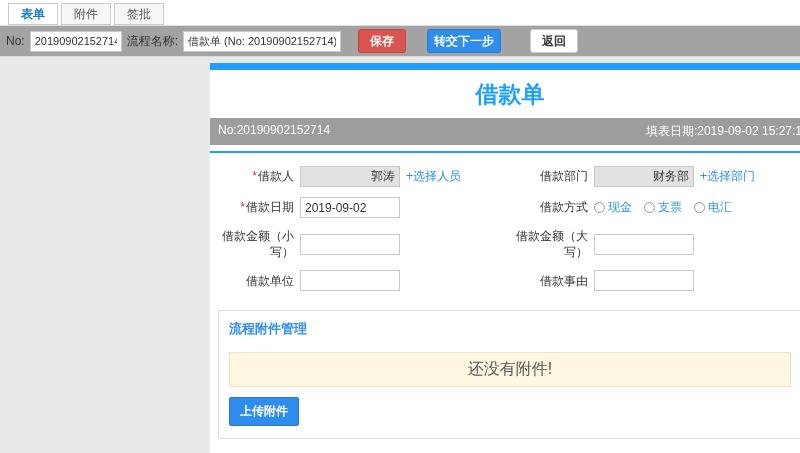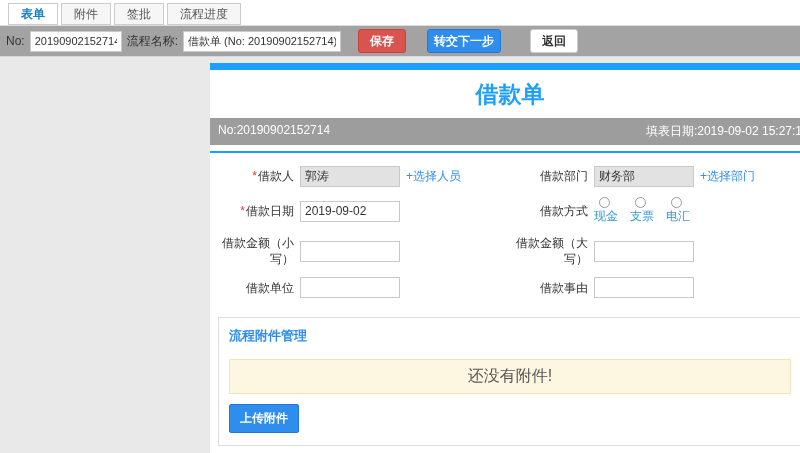--- a/index.html
+++ b/index.html
@@ -116,24 +116,24 @@
   .f-input {
     width: 100px;
     height: 21px;
     border: 1px solid #c9c9c9;
     font-size: 12px;
     padding: 1px 4px;
     font-family: inherit;
     color: #333;
     background: #fff;
   }
-  .f-input.ro { background: #e2e2e2; }
+  .f-input.ro { background: #e2e2e2; text-align: right; }
   .f-link { font-size: 12px; color: #2e8ded; margin-left: 6px; text-decoration: none; cursor: pointer; white-space: nowrap; }
   .radio-group { display: flex; gap: 12px; align-items: center; }
-  .radio-item { display: flex; align-items: center; font-size: 12px; color: #3399cc; cursor: pointer; flex-direction: column; }
+  .radio-item { display: flex; align-items: center; font-size: 12px; color: #3399cc; cursor: pointer; }
   .radio-circle {
     width: 11px; height: 11px;
     border: 1px solid #999;
     border-radius: 50%;
     background: #fff;
     display: inline-block;
     margin-right: 3px;
   }
 
   
@@ -166,21 +166,20 @@
 </style>
 </head>
 <body>
 
 <div class="app">
 
   <div class="tabs-row">
     <div class="tab active">表单</div>
     <div class="tab">附件</div>
     <div class="tab">签批</div>
-    <div class="tab">流程进度</div>
   </div>
 
   <div class="toolbar">
     <span class="lbl">No:</span>
     <input class="tb-input no-input" value="20190902152714" style="">
     <span class="lbl">流程名称:</span>
     <input class="tb-input name-input" value="借款单 (No: 20190902152714) 郭涛" style="">
     <button class="btn btn-save">保存</button>
     <button class="btn btn-next">转交下一步</button>
     <button class="btn btn-back">返回</button>

